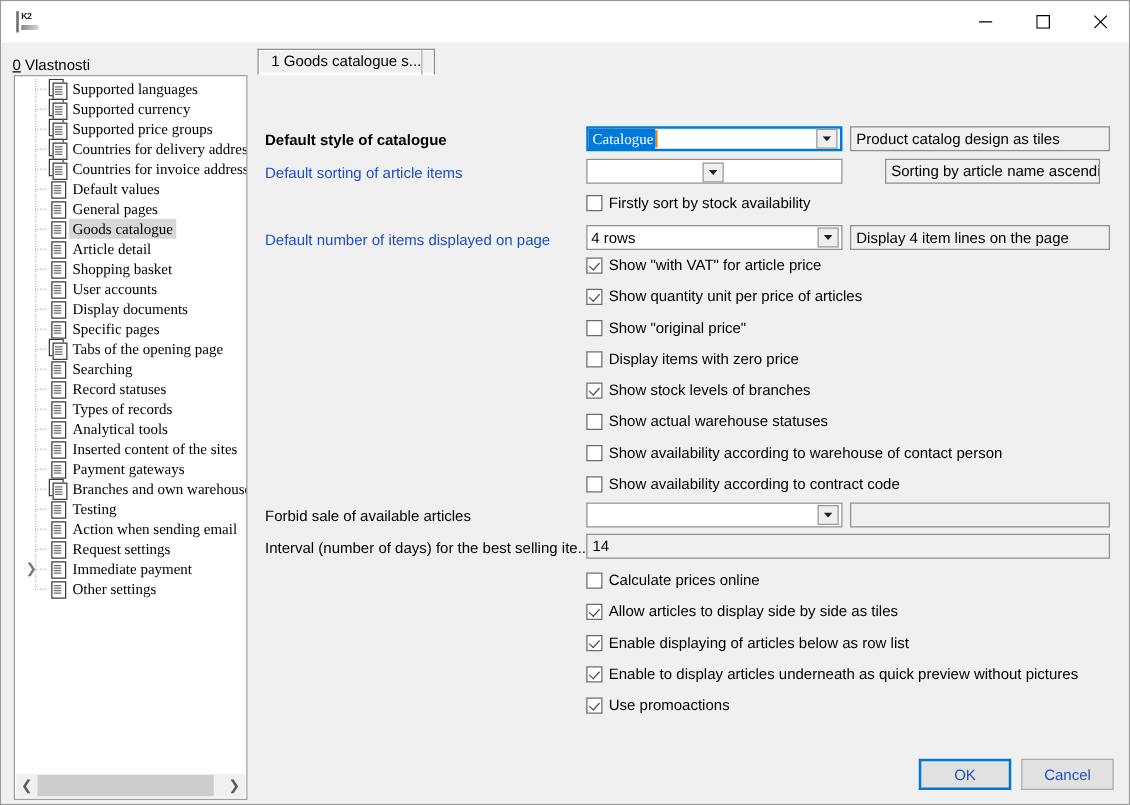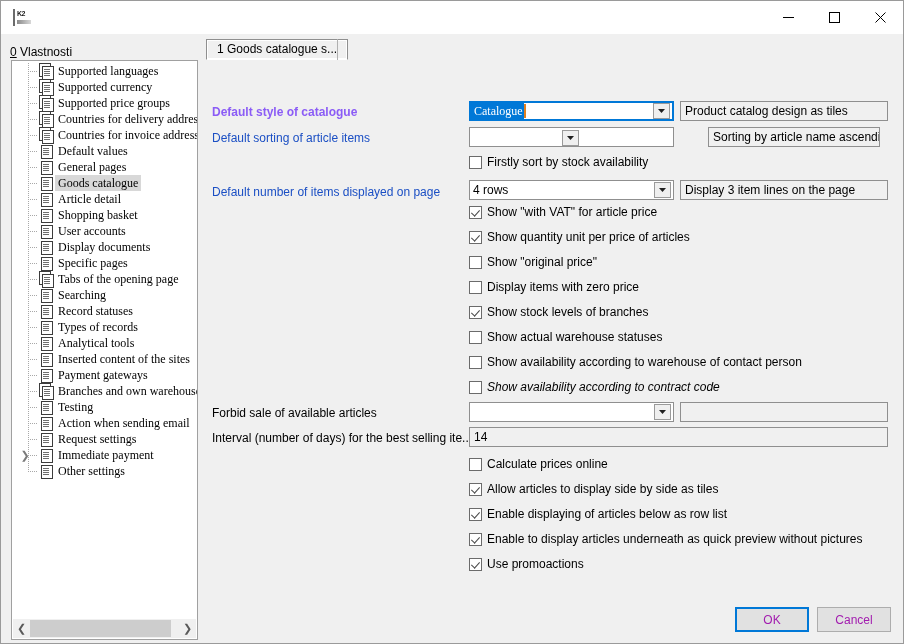--- a/index.html
+++ b/index.html
@@ -262,21 +262,21 @@
   }
 
   .flabel {
     position: absolute;
     font-size: 12px;
     color: #1b4fc4;
     white-space: nowrap;
   }
   .flabel.bold {
     font-weight: bold;
-    color: #8b5cf6;
+    color: #000000;
   }
   .flabel.plain {
     color: #000000;
   }
 
   .combo {
     position: absolute;
     height: 20px;
     background: #ffffff;
     border: 1px solid #8f8f8f;
@@ -388,21 +388,21 @@
     right: 12px; bottom: 11px;
     display: flex;
     gap: 8px;
   }
   .btn {
     width: 74px; height: 25px;
     background: #e1e1e1;
     border: 1px solid #adadad;
     box-sizing: border-box;
     font-size: 12px;
-    color: #a21caf;
+    color: #1d4ed8;
     display: flex;
     align-items: center;
     justify-content: center;
     cursor: default;
     font-family: "Liberation Sans", sans-serif;
   }
   .btn.default {
     border: 2px solid #0078d7;
     background: #e1e1e1;
   }
@@ -680,21 +680,21 @@
 
       <div class="flabel" style="left:6px; top:125px;">Default number of items displayed on page</div>
       <div class="combo" style="left:263px; top:120px; width:205px;">
         <div class="cval">4 rows</div>
         <div class="cbtn">
           <svg width="7" height="4" viewBox="0 0 7 4">
               <polygon points="0,0 7,0 3.5,4" fill="#202020"></polygon>
             </svg>
         </div>
       </div>
-      <div class="readonly" style="left:474px; top:120px; width:208px;">Display 3 item lines on the page</div>
+      <div class="readonly" style="left:474px; top:120px; width:208px;">Display 4 item lines on the page</div>
 
       <div id="chk-mid">
           <div class="chkrow" style="left: 263px; top: 145px;">
             <span class="chkbox checked"></span>
             <span class="chklabel">Show "with VAT" for article price</span>
           </div>
           <div class="chkrow" style="left: 263px; top: 170px;">
             <span class="chkbox checked"></span>
             <span class="chklabel">Show quantity unit per price of articles</span>
           </div>
@@ -711,21 +711,21 @@
             <span class="chklabel">Show stock levels of branches</span>
           </div>
           <div class="chkrow" style="left: 263px; top: 270px;">
             <span class="chkbox"></span>
             <span class="chklabel">Show actual warehouse statuses</span>
           </div>
           <div class="chkrow" style="left: 263px; top: 295px;">
             <span class="chkbox"></span>
             <span class="chklabel">Show availability according to warehouse of contact person</span>
           </div>
-          <div class="chkrow" style="left: 263px; top: 320px; font-style: italic;">
+          <div class="chkrow" style="left: 263px; top: 320px;">
             <span class="chkbox"></span>
             <span class="chklabel">Show availability according to contract code</span>
           </div>
         </div>
 
       <div class="flabel plain" style="left:6px; top:346px;">Forbid sale of available articles</div>
       <div class="combo" style="left:263px; top:342px; width:205px;">
         <div class="cval"></div>
         <div class="cbtn">
           <svg width="7" height="4" viewBox="0 0 7 4">

